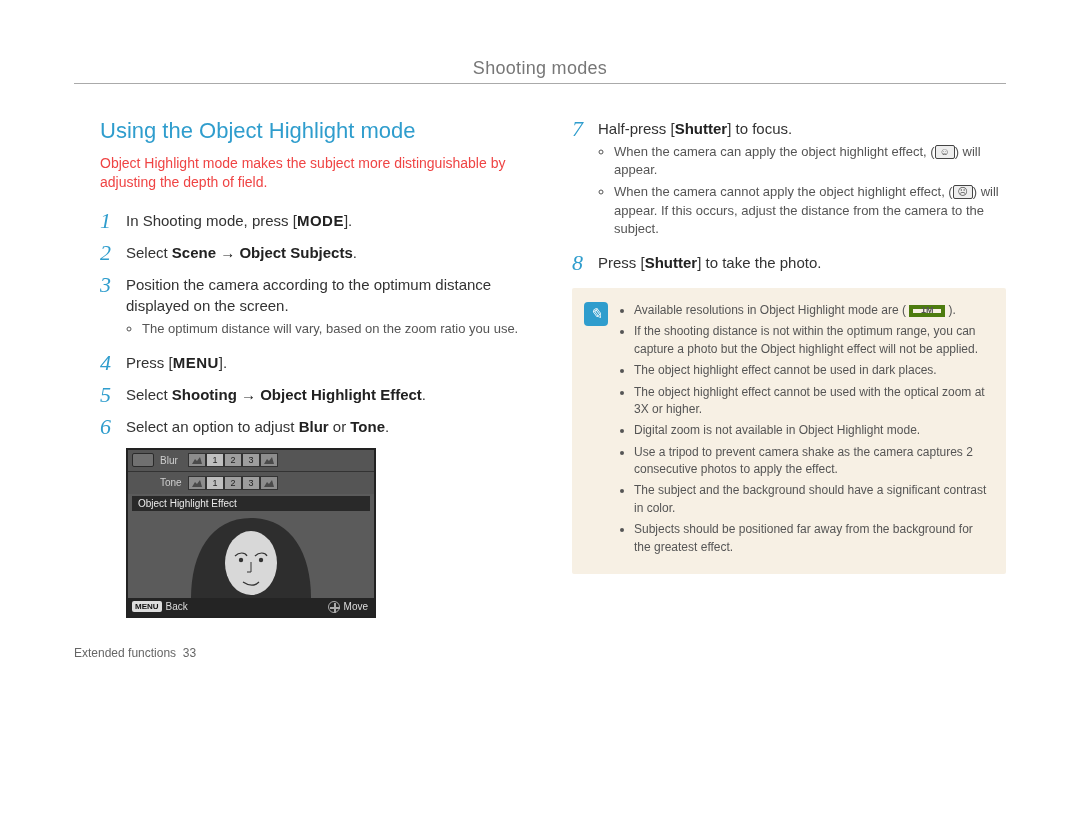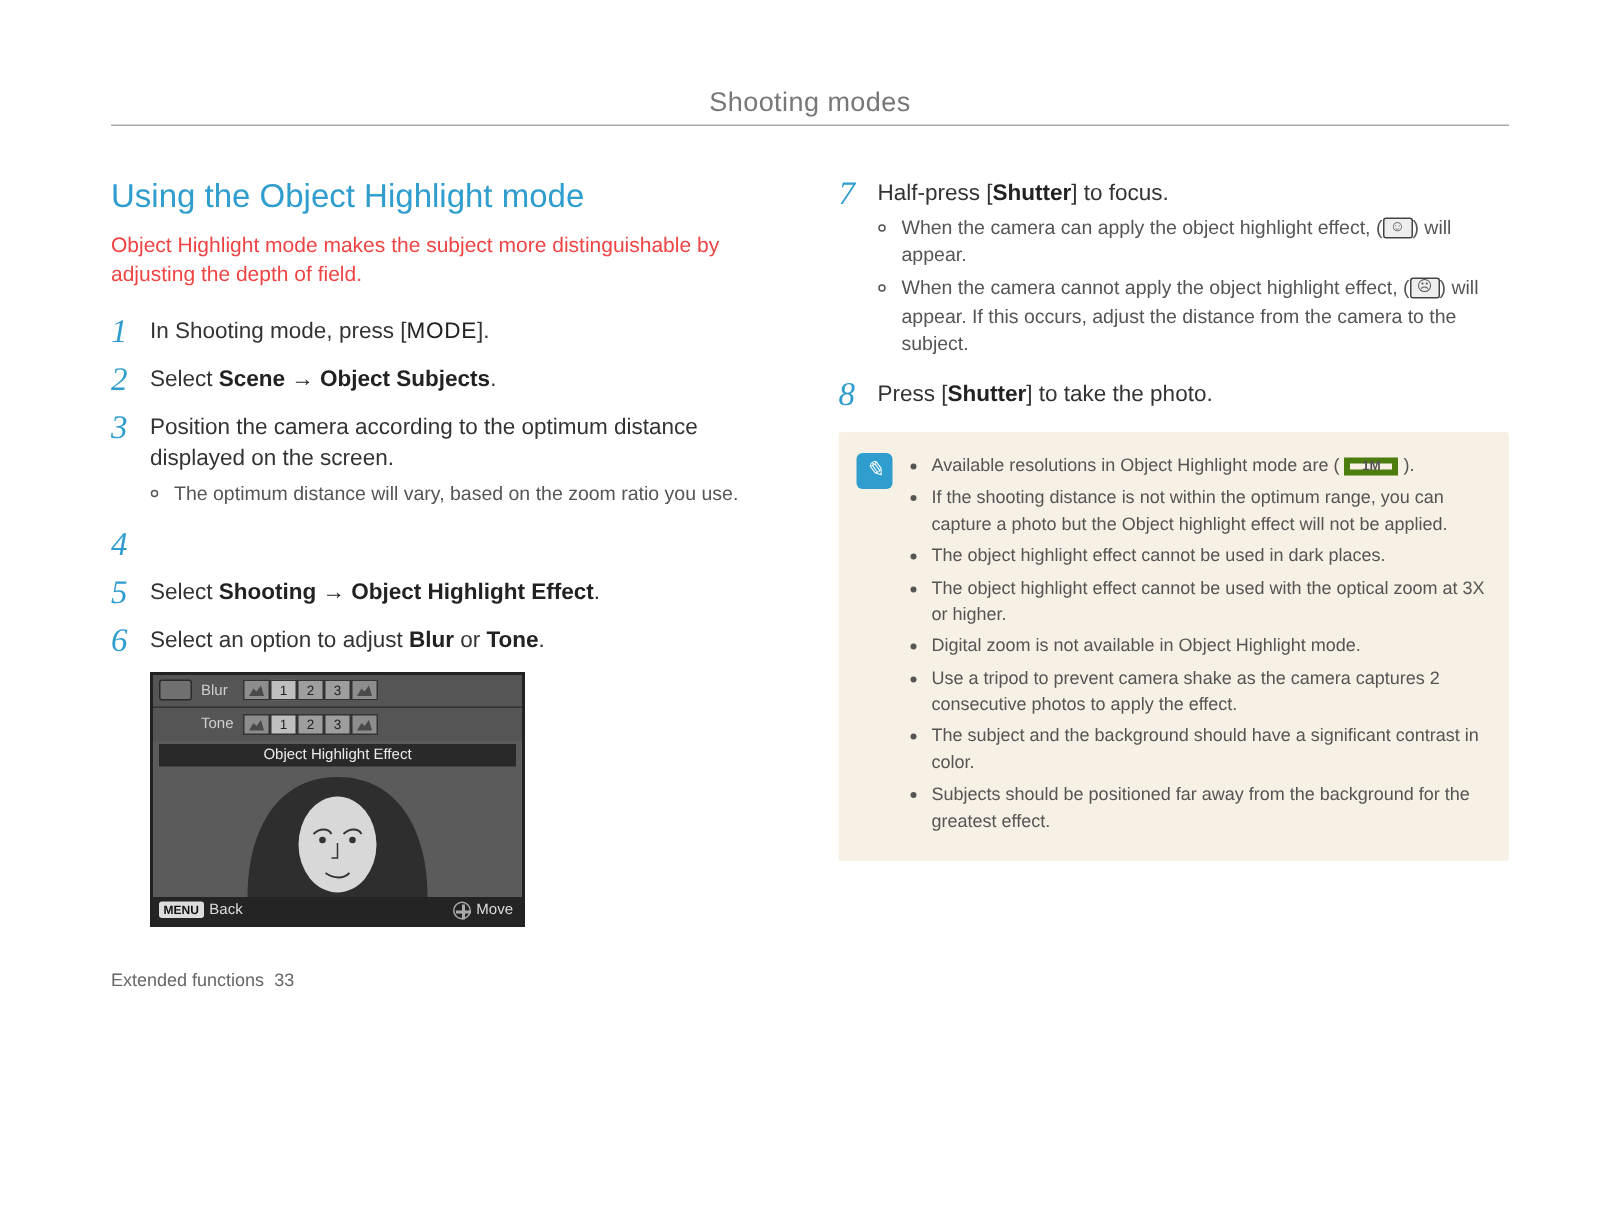--- a/index.html
+++ b/index.html
@@ -1,44 +1,44 @@
 <!DOCTYPE html>
 <html><head>
 <meta charset="utf-8">
 <style>
   * { box-sizing: border-box; margin: 0; padding: 0; }
   html, body { width: 1080px; height: 815px; background: #fff; font-family: Arial, Helvetica, sans-serif; color: #4a4a4a; }
   .page { padding: 58px 74px 30px 74px; }
   .chapter { font-size: 18px; color: #777; font-weight: 300; letter-spacing: .3px; border-bottom: 1px solid #aaa; padding-bottom: 4px; text-align: center; }
-  .cols { display: flex; gap: 38px; margin-top: 34px; }
+  .cols { display: flex; gap: 38px; margin-top: 34px; margin-left: 26px; }
   .col { flex: 1 1 0; }
   .section-title { color: #2f9dcd; font-size: 22px; font-weight: 400; margin-bottom: 10px; }
   .intro { font-size: 14px; line-height: 1.35; color: #ef4444; margin-bottom: 18px; }
   ol.steps { list-style: none; counter-reset: none; }
   ol.steps > li { display: flex; align-items: flex-start; margin-bottom: 10px; }
   .step-num { font-style: italic; font-family: Georgia, 'Times New Roman', serif; color: #2f9dcd; font-size: 22px; min-width: 26px; line-height: 1.0; padding-top: 0; }
   .step-body { flex: 1; font-size: 15px; line-height: 1.4; color: #333; }
   .step-body ul { margin-top: 4px; padding-left: 16px; }
   .step-body ul li { font-size: 13px; color: #555; margin-bottom: 4px; }
   .bold { font-weight: 700; color: #222; }
-  .btn-label { font-family: Arial, sans-serif; font-weight: 400; letter-spacing: .5px; color: #222; }
+  .btn-label { font-family: Arial, sans-serif; font-weight: 700; letter-spacing: .5px; color: #222; }
   .icon-inline { display: inline-flex; align-items: center; justify-content: center; width: 20px; height: 14px; border: 1px solid #444; border-radius: 2px; vertical-align: text-bottom; font-size: 10px; background: #eee; }
   .m-icon { display: inline-flex; width: 36px; height: 12px; border: 4px solid #4d7c0f; vertical-align: text-bottom; align-items: center; justify-content: center; font-size: 9px; font-weight: 700; }
 
   
   .camera-ui { width: 250px; height: 170px; background: #5b5b5b; border: 2px solid #222; margin-top: 8px; margin-left: 26px; display: flex; flex-direction: column; }
   .camera-top { display: flex; align-items: center; height: 22px; background: #555; border-bottom: 1px solid #333; }
   .camera-chip { width: 22px; height: 14px; background: #707070; border: 1px solid #2a2a2a; margin-left: 4px; border-radius: 2px; }
   .camera-row-label { color: #cfcfcf; font-size: 10px; margin-left: 6px; width: 26px; }
   .slider { display: flex; align-items: center; gap: 0; margin-left: 2px; }
   .swatch { width: 18px; height: 14px; background: #8d8d8d; border: 1px solid #333; display: flex; align-items: center; justify-content: center; }
   .swatch svg { width: 12px; height: 10px; }
   .tick { width: 18px; height: 14px; background: #9e9e9e; border: 1px solid #333; color: #222; font-size: 9px; display: flex; align-items: center; justify-content: center; }
   .tick.active { background: #bfbfbf; }
-  .overlay-bar { background: rgba(0,0,0,.55); color: #eaeaea; font-size: 10px; padding: 2px 6px; margin: 2px 4px; text-align: center; }
+  .overlay-bar { background: rgba(0,0,0,.55); color: #eaeaea; font-size: 10px; padding: 2px 6px; margin: 2px 4px; }
   .camera-main { flex: 1; position: relative; overflow: hidden; display: flex; align-items: flex-end; justify-content: center; }
   .face-svg { width: 160px; height: 100px; }
   .camera-bottom { display: flex; align-items: center; height: 18px; background: rgba(0,0,0,.6); }
   .cb-chip { font-size: 8px; background: #ddd; color: #111; padding: 1px 3px; margin-left: 4px; border-radius: 2px; font-weight: 700; }
   .cb-label { color: #ddd; font-size: 10px; margin-left: 4px; }
   .cb-move { margin-left: auto; display: flex; align-items: center; gap: 4px; margin-right: 6px; color: #ddd; font-size: 10px; }
   .dpad { width: 12px; height: 12px; border: 1px solid #aaa; border-radius: 50%; position: relative; }
   .dpad::before, .dpad::after { content: ''; position: absolute; background: #aaa; }
   .dpad::before { left: 5px; top: 1px; width: 2px; height: 10px; }
   .dpad::after { top: 5px; left: 1px; height: 2px; width: 10px; }
@@ -80,20 +80,23 @@
           <span class="step-num">3</span>
           <div class="step-body">
             <span>Position the camera according to the optimum distance displayed on the screen.</span>
             <ul>
                 <li>The optimum distance will vary, based on the zoom ratio you use.</li>
               </ul>
           </div>
         </li>
         <li>
           <span class="step-num">4</span>
+          <div class="step-body">
+            <span>Press [</span><span class="btn-label">MENU</span><span>].</span>
+          </div>
         </li>
         <li>
           <span class="step-num">5</span>
           <div class="step-body">
             <span>Select </span><span class="bold">Shooting → Object Highlight Effect</span><span>.</span>
           </div>
         </li>
         <li>
           <span class="step-num">6</span>
           <div class="step-body">

